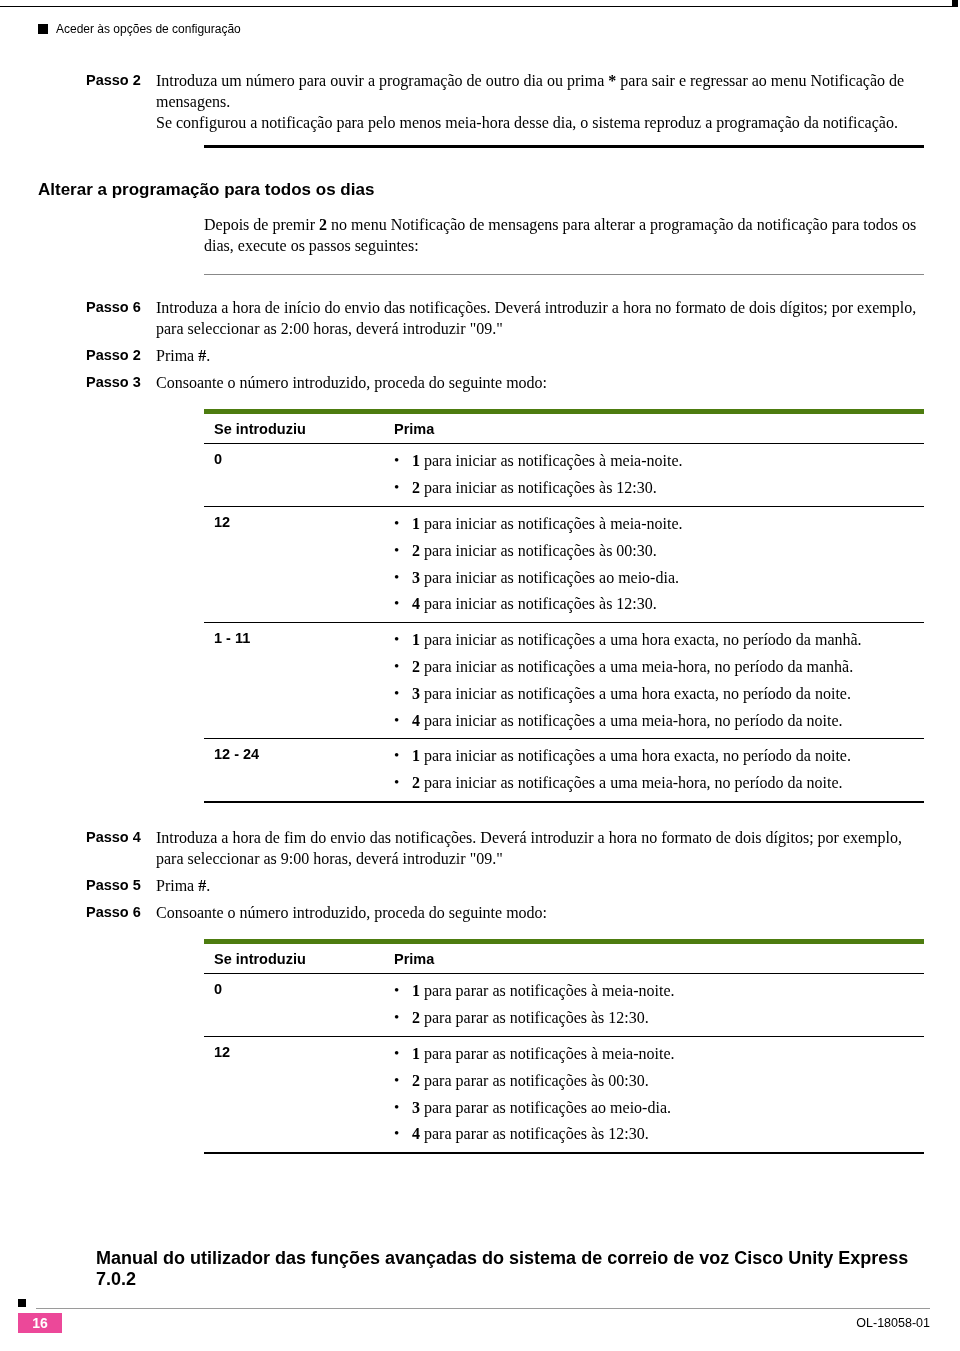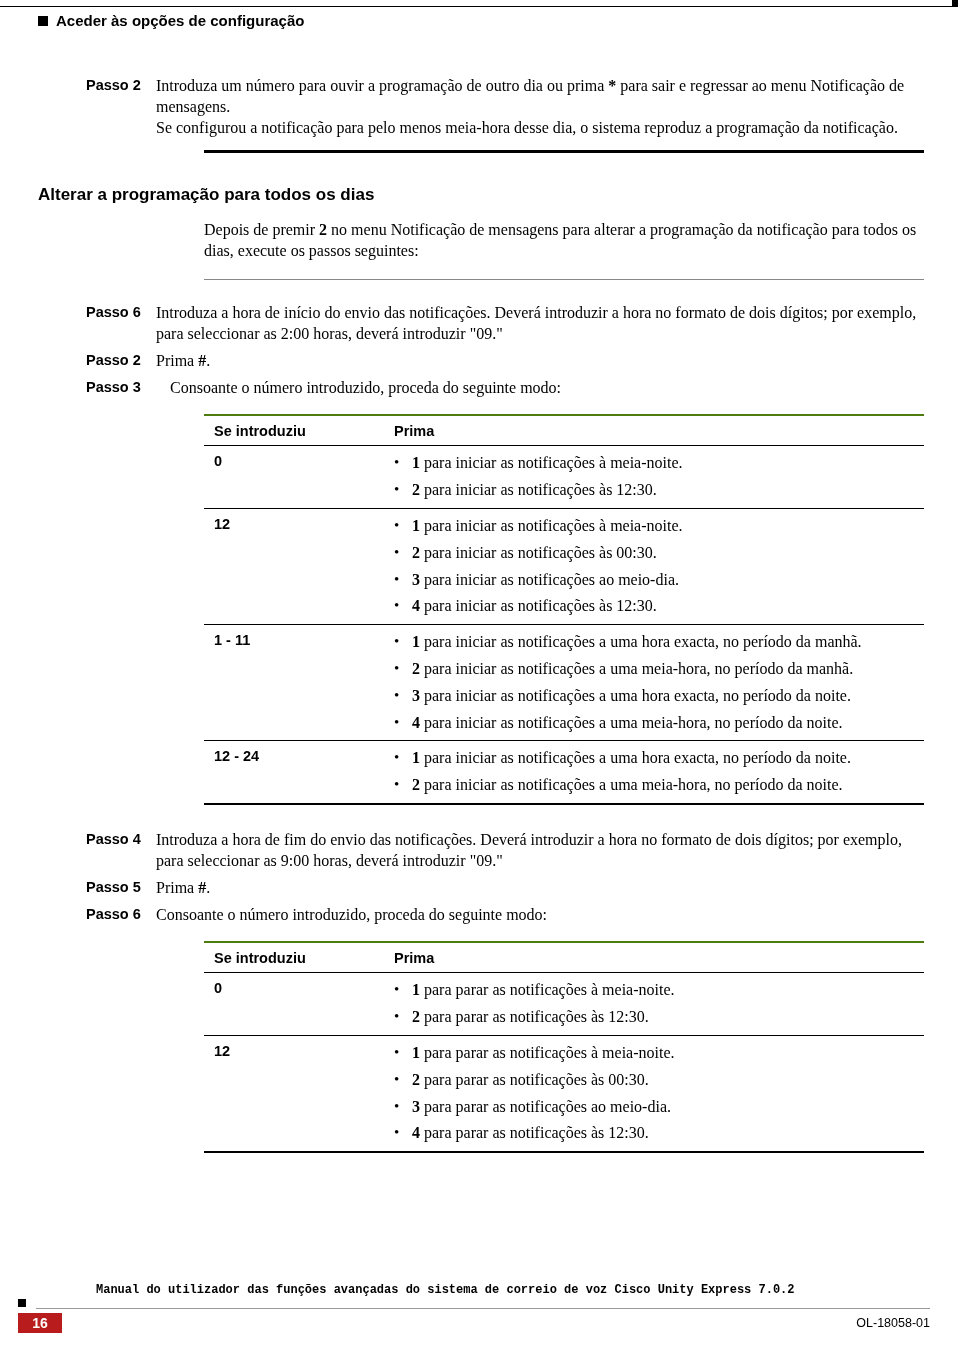--- a/index.html
+++ b/index.html
@@ -27,35 +27,36 @@
   }
   .top-rule .notch {
     position: absolute;
     right: 0;
     top: 0;
     width: 6px;
     height: 6px;
     background: #000;
   }
   .header-row {
+    margin-top: 10px;
     display: flex;
     align-items: center;
     gap: 8px;
     font-family: Arial, Helvetica, sans-serif;
-    font-weight: bold;
-    font-size: 15px;
+    font-weight: normal;
+    font-size: 12px;
   }
   .header-row .sq {
     width: 10px;
     height: 10px;
     background: #000;
     flex: 0 0 auto;
   }
   .content {
-    margin-top: 46px;
+    margin-top: 34px;
   }
   .step {
     display: flex;
     align-items: flex-start;
     margin-bottom: 6px;
   }
   .step-label {
     flex: 0 0 118px;
     padding-left: 48px;
     font-family: Arial, Helvetica, sans-serif;
@@ -99,21 +100,21 @@
     width: 720px;
     border-collapse: collapse;
     font-size: 16px;
   }
   table.data th {
     text-align: left;
     font-family: Arial, Helvetica, sans-serif;
     font-weight: bold;
     font-size: 14.5px;
     padding: 7px 10px 6px 10px;
-    border-top: 2px solid #4d7c0f;
+    border-top: 5px solid #4d7c0f;
     border-bottom: 1px solid #000;
     vertical-align: top;
   }
   table.data th.col-a { width: 160px; }
   table.data td {
     vertical-align: top;
     padding: 4px 10px 4px 10px;
     border-bottom: 1px solid #000;
   }
   table.data td.col-a {
@@ -154,35 +155,35 @@
     align-items: flex-end;
   }
   .footer-sq {
     width: 8px;
     height: 8px;
     background: #000;
     margin-right: 10px;
     margin-bottom: 2px;
   }
   .footer-title {
-    font-family: Liberation Mono, monospace;
-    font-weight: bold;
-    font-size: 12px;
+    font-family: Liberation Sans, sans-serif;
+    font-weight: bold;
+    font-size: 18px;
     flex: 1;
     border-bottom: 1px solid #9a9a9a;
-    padding-bottom: 11px;
+    padding-bottom: 18px;
     padding-left: 60px;
   }
   .footer-bar {
     display: flex;
     margin-top: 4px;
     align-items: stretch;
   }
   .page-num {
-    background: #b91c1c;
+    background: #ec4899;
     color: #fff;
     font-family: Arial, Helvetica, sans-serif;
     font-weight: bold;
     font-size: 14px;
     width: 44px;
     height: 20px;
     display: flex;
     align-items: center;
     justify-content: center;
   }
@@ -231,21 +232,21 @@
       <div class="step-body">Introduza a hora de início do envio das notificações. Deverá introduzir a hora no formato de dois dígitos; por exemplo, para seleccionar as 2:00 horas, deverá introduzir "09."</div>
     </div>
 
     <div class="step">
       <div class="step-label">Passo 2</div>
       <div class="step-body">
         <span>Prima </span><span class="bold">#</span><span>.</span>
       </div>
     </div>
 
-    <div class="step" style="margin-bottom:16px;gap:14px;">
+    <div class="step" style="margin-bottom:16px;">
       <div class="step-label">Passo 3</div>
       <div class="step-body">Consoante o número introduzido, proceda do seguinte modo:</div>
     </div>
 
     <table class="data">
       <thead>
         <tr>
           <th class="col-a">Se introduziu</th>
           <th>Prima</th>
         </tr>

